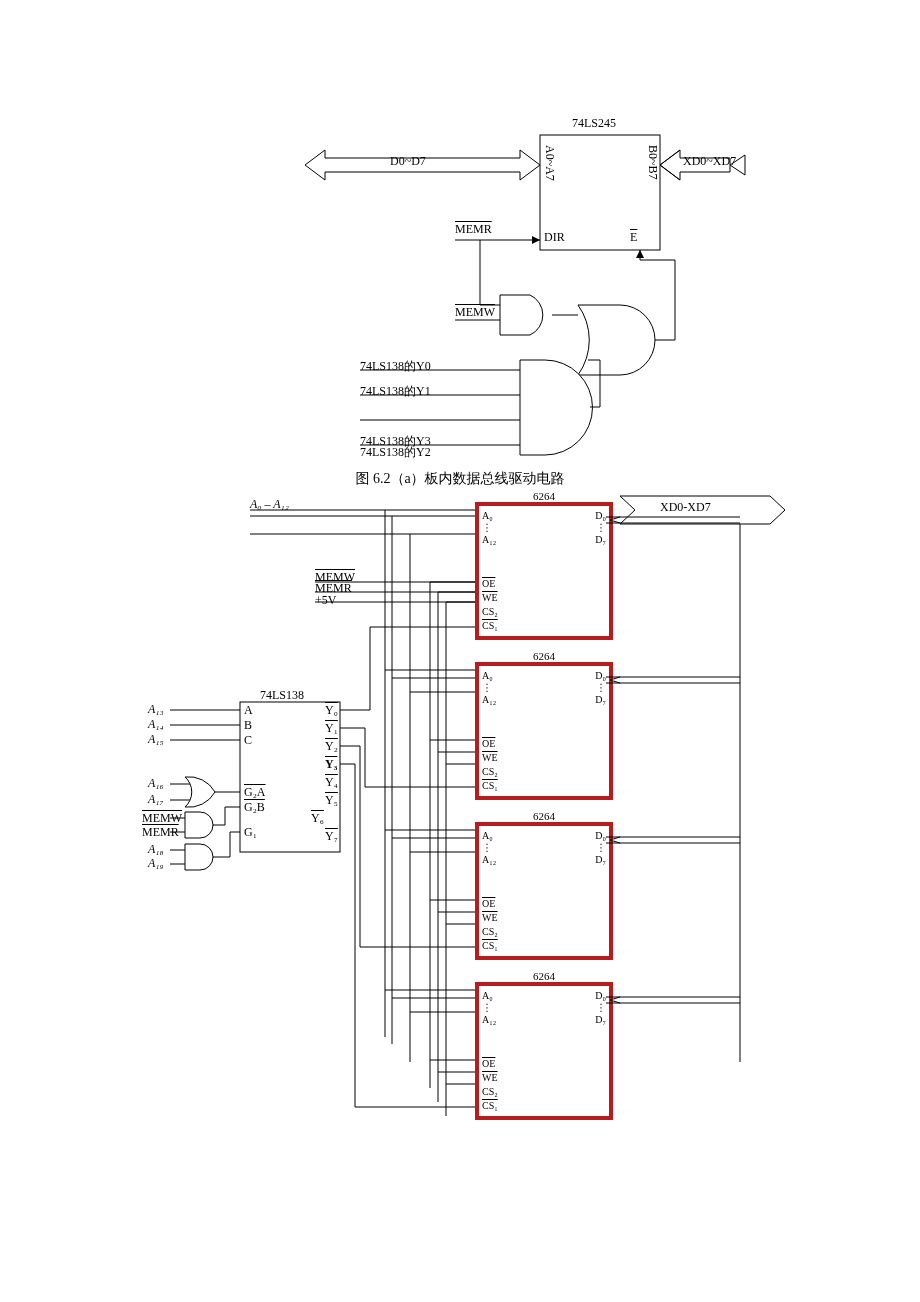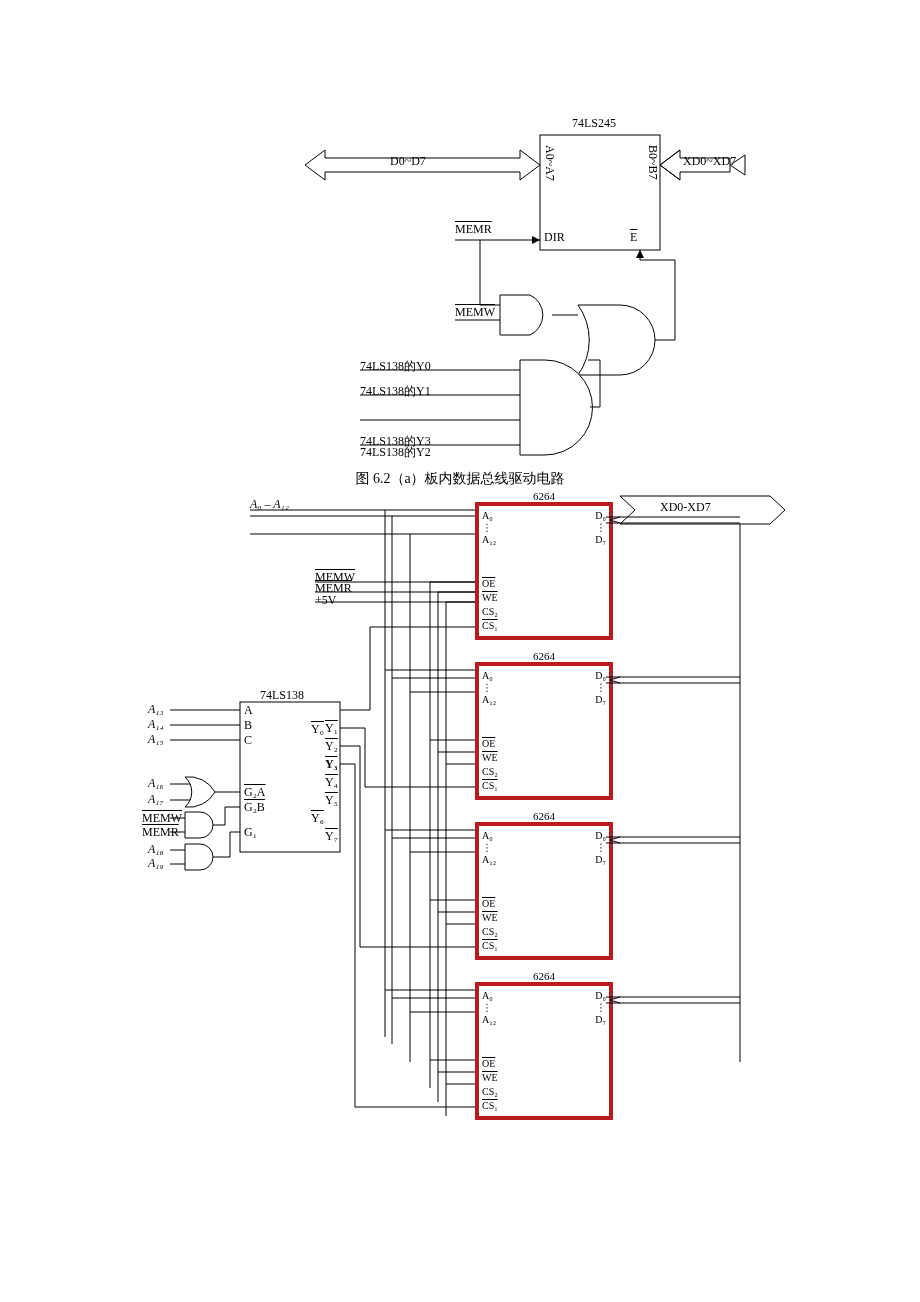--- a/index.html
+++ b/index.html
@@ -197,21 +197,21 @@
     <div class="label label-sm" style="left:185px; top:101px;">+5V</div>
 
     <div class="label label-sm" style="left:130px; top:196px;">74LS138</div>
     <div class="label label-sm" style="left:114px; top:211px;">A</div>
     <div class="label label-sm" style="left:114px; top:226px;">B</div>
     <div class="label label-sm" style="left:114px; top:241px;">C</div>
     <div class="label label-sm overline" style="left:114px; top:293px;">G₂A</div>
     <div class="label label-sm overline" style="left:114px; top:308px;">G₂B</div>
     <div class="label label-sm" style="left:114px; top:333px;">G₁</div>
 
-    <div class="label label-sm overline" style="left:181px; top:211px;margin-top:19px;">Y₀</div>
+    <div class="label label-sm overline" style="left:195px; top:211px;">Y₀</div>
     <div class="label label-sm overline" style="left:195px; top:229px;">Y₁</div>
     <div class="label label-sm overline" style="left:195px; top:247px;">Y₂</div>
     <div class="label label-sm overline" style="left:195px; top:265px;font-weight:bold;">Y₃</div>
     <div class="label label-sm overline" style="left:195px; top:283px;text-align:center;">Y₄</div>
     <div class="label label-sm overline" style="left:195px; top:301px;">Y₅</div>
     <div class="label label-sm overline" style="left:181px; top:319px;">Y₆</div>
     <div class="label label-sm overline" style="left:195px; top:337px;">Y₇</div>
 
     <div class="label label-sm" style="left:18px; top:210px; font-style:italic;">A₁₃</div>
     <div class="label label-sm" style="left:18px; top:225px; font-style:italic;">A₁₄</div>

